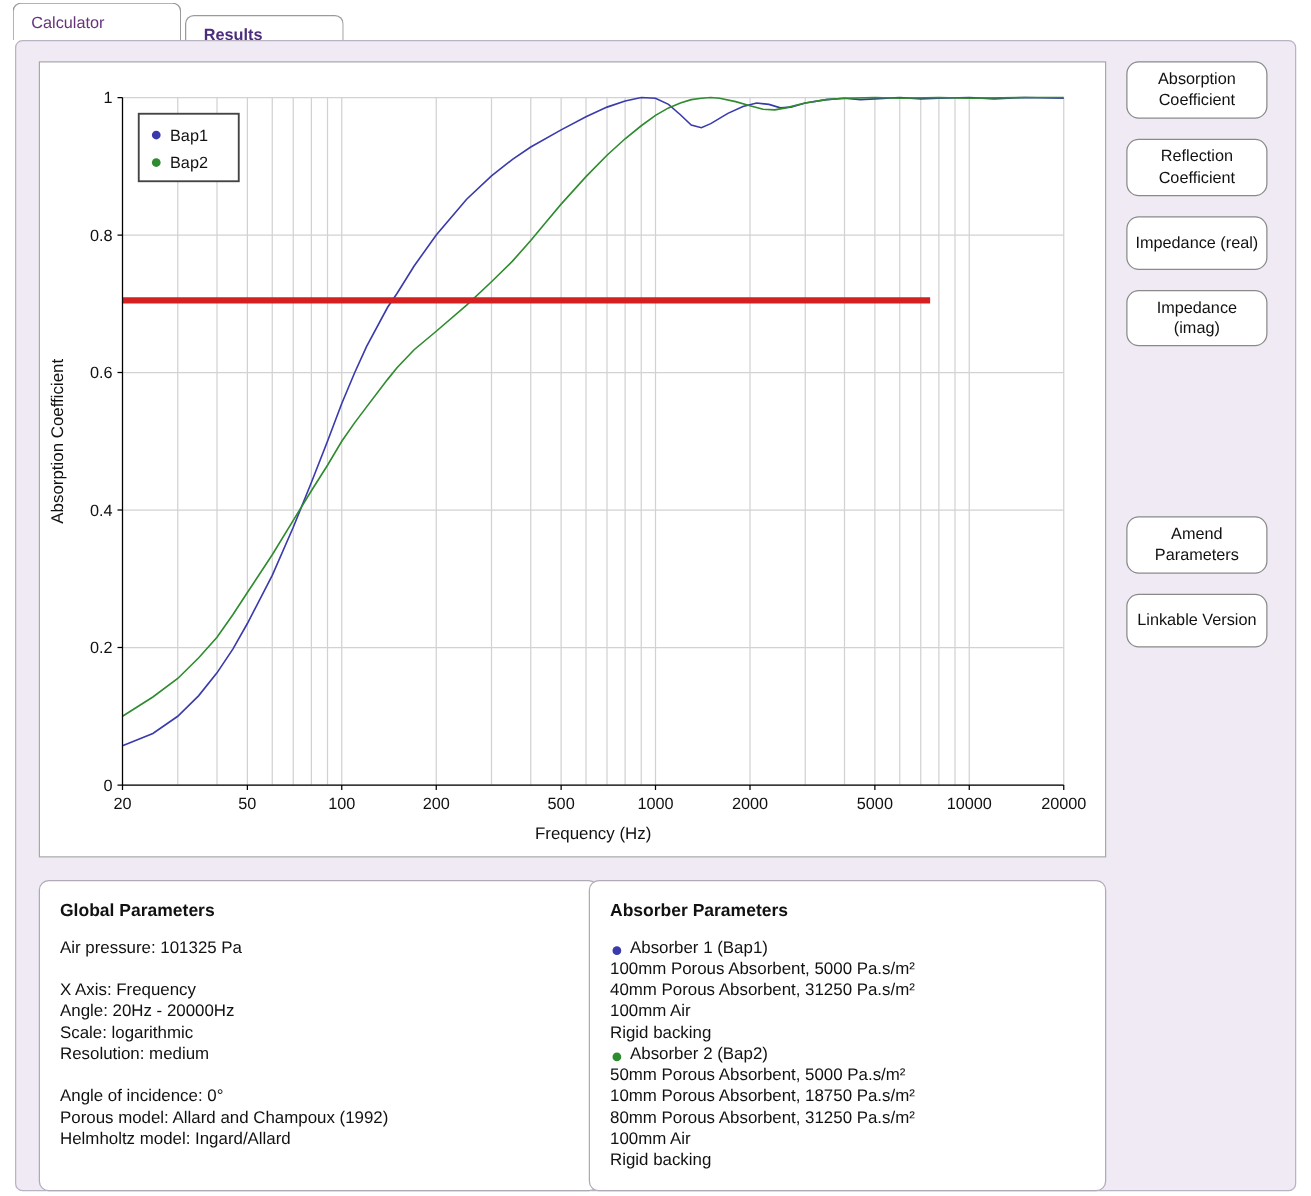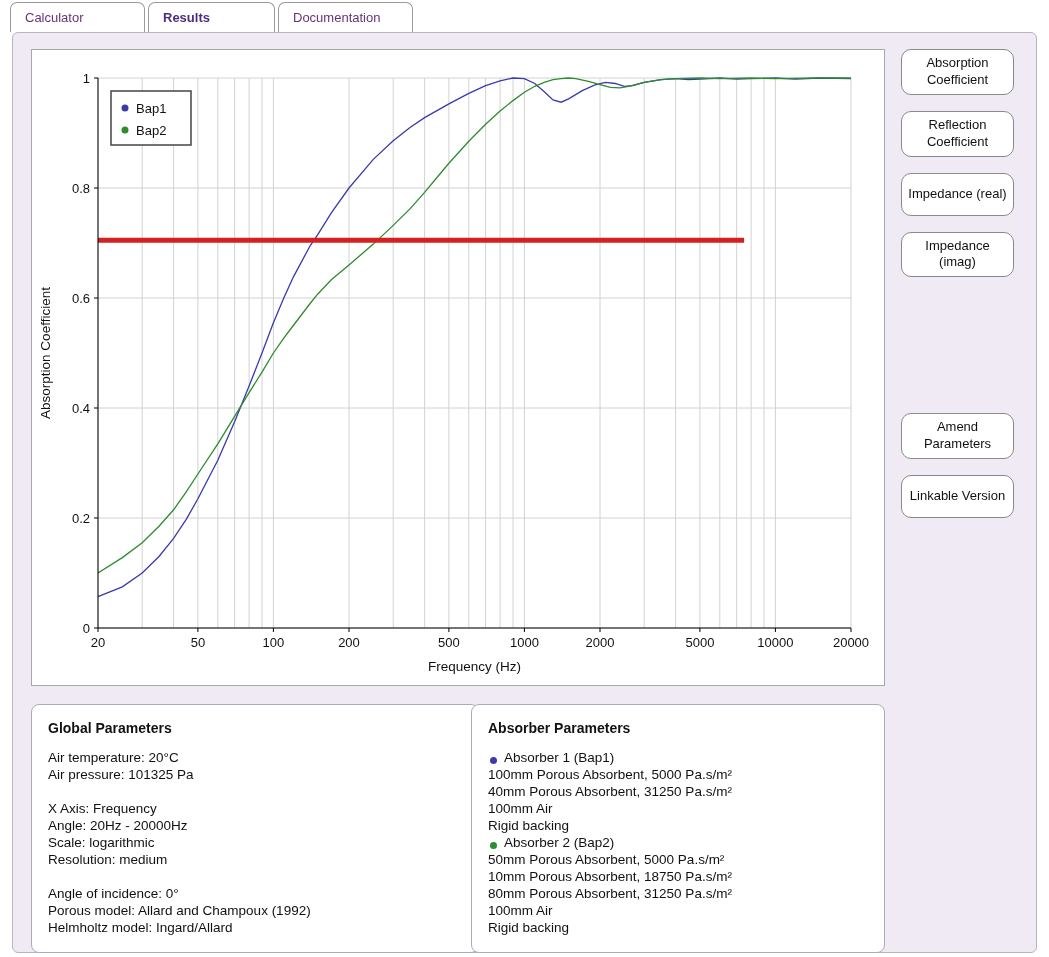--- a/index.html
+++ b/index.html
@@ -1,20 +1,20 @@
 <!DOCTYPE html>
 <html><head>
 <meta charset="utf-8">
 <style>
   * { margin:0; padding:0; }
   body { background:#ffffff; font-family:"Liberation Sans", sans-serif; }
   .page { width:1049px; height:957px; position:relative; background:#ffffff; }
 
   
-  .tabbar { padding:2px 0 0 10px; display:flex; gap:3px; height:30px; align-items:flex-end; }
+  .tabbar { padding:2px 0 0 10px; display:flex; gap:3px; height:30px; align-items:center; }
   .tab { background:#ffffff; border:1px solid #9a9a9a; border-bottom:none;
          border-radius:7px 7px 0 0; height:29px; line-height:29px;
          padding-left:14px; width:119px; font-size:13px; color:#66337a; cursor:pointer; }
   .tab.active { font-weight:bold; color:#4c2d7d; width:111px;margin-top:20px; }
 
   
   .container { margin:0 12px; height:921px; background:#efeaf4;
                border:1px solid #b9b3c2; border-radius:6px; position:relative;
                box-sizing:border-box; }
 
@@ -43,21 +43,20 @@
                 background:#555; }
 </style>
 </head>
 <body>
 
 <div class="page">
 
   <div class="tabbar">
     <div class="tab">Calculator</div>
     <div class="tab active">Results</div>
-    <div class="tab">Documentation</div>
   </div>
 
   <div class="container">
 
     <div class="chart-box">
       <svg id="chart-svg" width="852" height="635" viewBox="0 0 852 635">
           <line x1="66.0" y1="28" x2="66.0" y2="578" stroke="#d2d2d2" stroke-width="1"></line>
           <line x1="110.2" y1="28" x2="110.2" y2="578" stroke="#d2d2d2" stroke-width="1"></line>
           <line x1="141.6" y1="28" x2="141.6" y2="578" stroke="#d2d2d2" stroke-width="1"></line>
           <line x1="165.9" y1="28" x2="165.9" y2="578" stroke="#d2d2d2" stroke-width="1"></line>
@@ -143,21 +142,20 @@
       <div class="btn">Reflection Coefficient</div>
       <div class="btn">Impedance (real)</div>
       <div class="btn">Impedance (imag)</div>
       <div class="spacer"></div>
       <div class="btn">Amend Parameters</div>
       <div class="btn">Linkable Version</div>
     </div>
 
     <div class="param-box global-box">
       <div class="param-title">Global Parameters</div>
-      <div class="param-line">Air temperature: 20°C</div>
       <div class="param-line">Air pressure: 101325 Pa</div>
       <div class="param-line"></div>
       <div class="param-line">X Axis: Frequency</div>
       <div class="param-line">Angle: 20Hz - 20000Hz</div>
       <div class="param-line">Scale: logarithmic</div>
       <div class="param-line">Resolution: medium</div>
       <div class="param-line"></div>
       <div class="param-line">Angle of incidence: 0°</div>
       <div class="param-line">Porous model: Allard and Champoux (1992)</div>
       <div class="param-line">Helmholtz model: Ingard/Allard</div>

